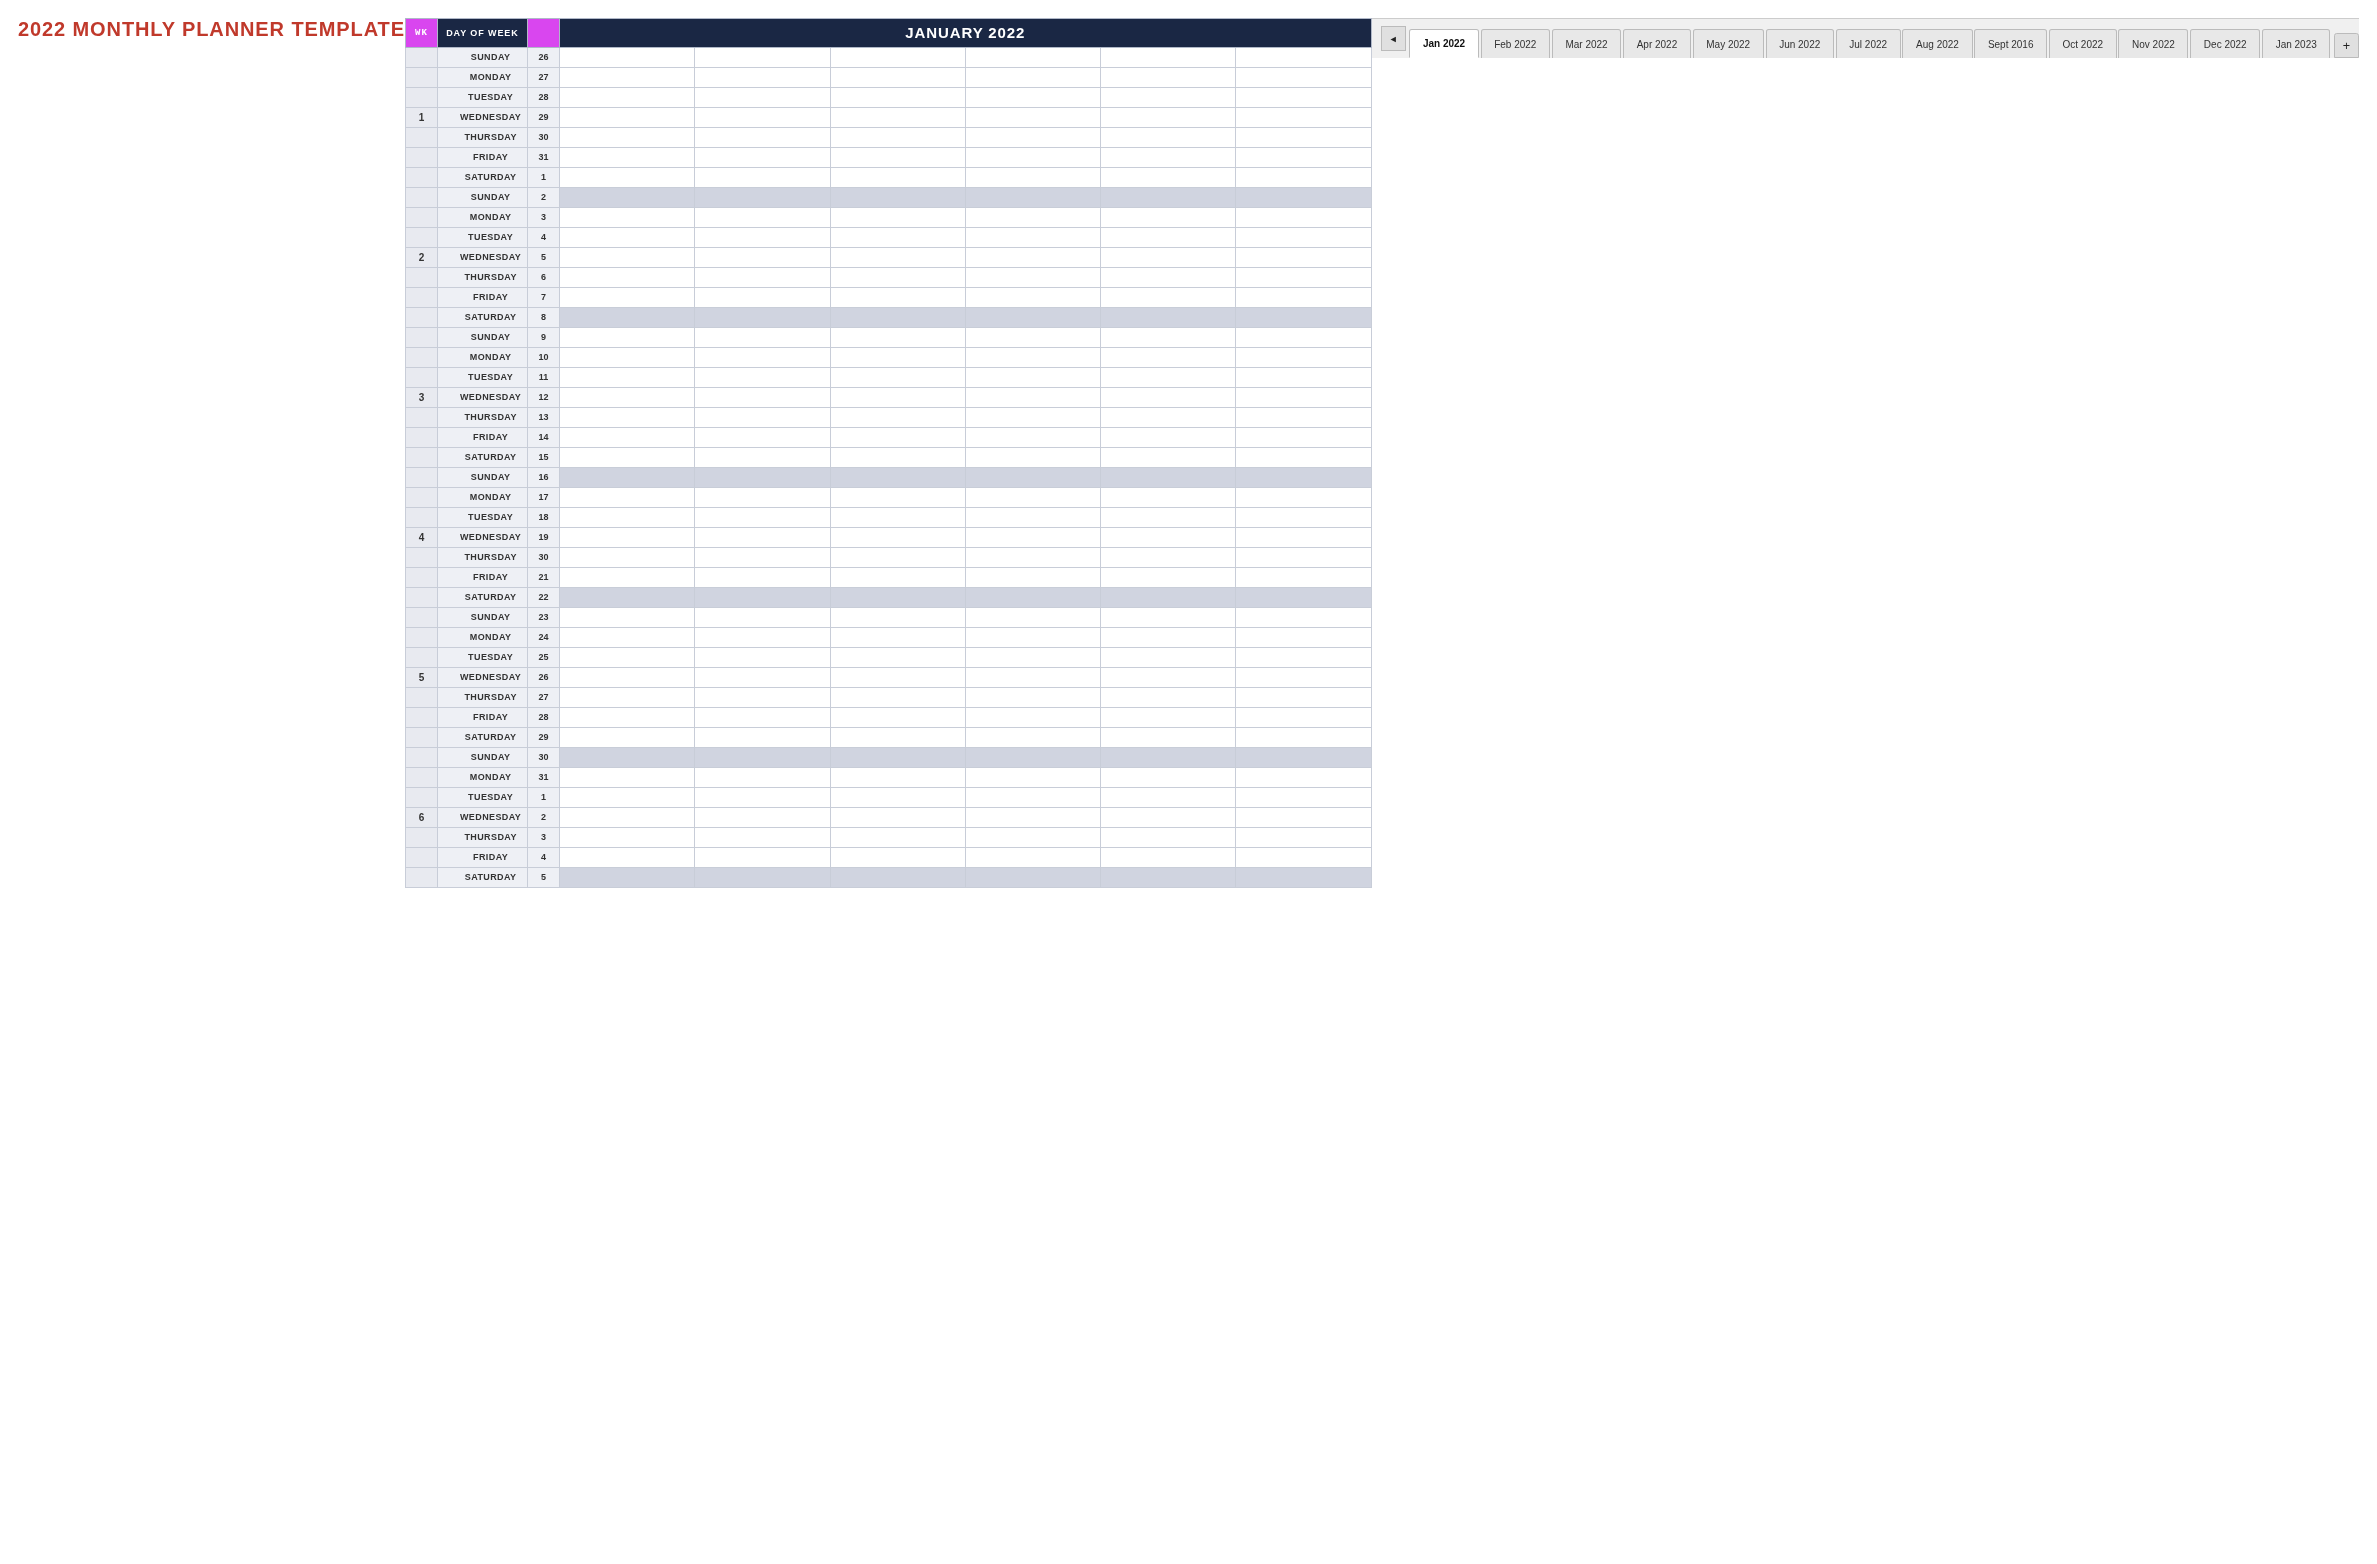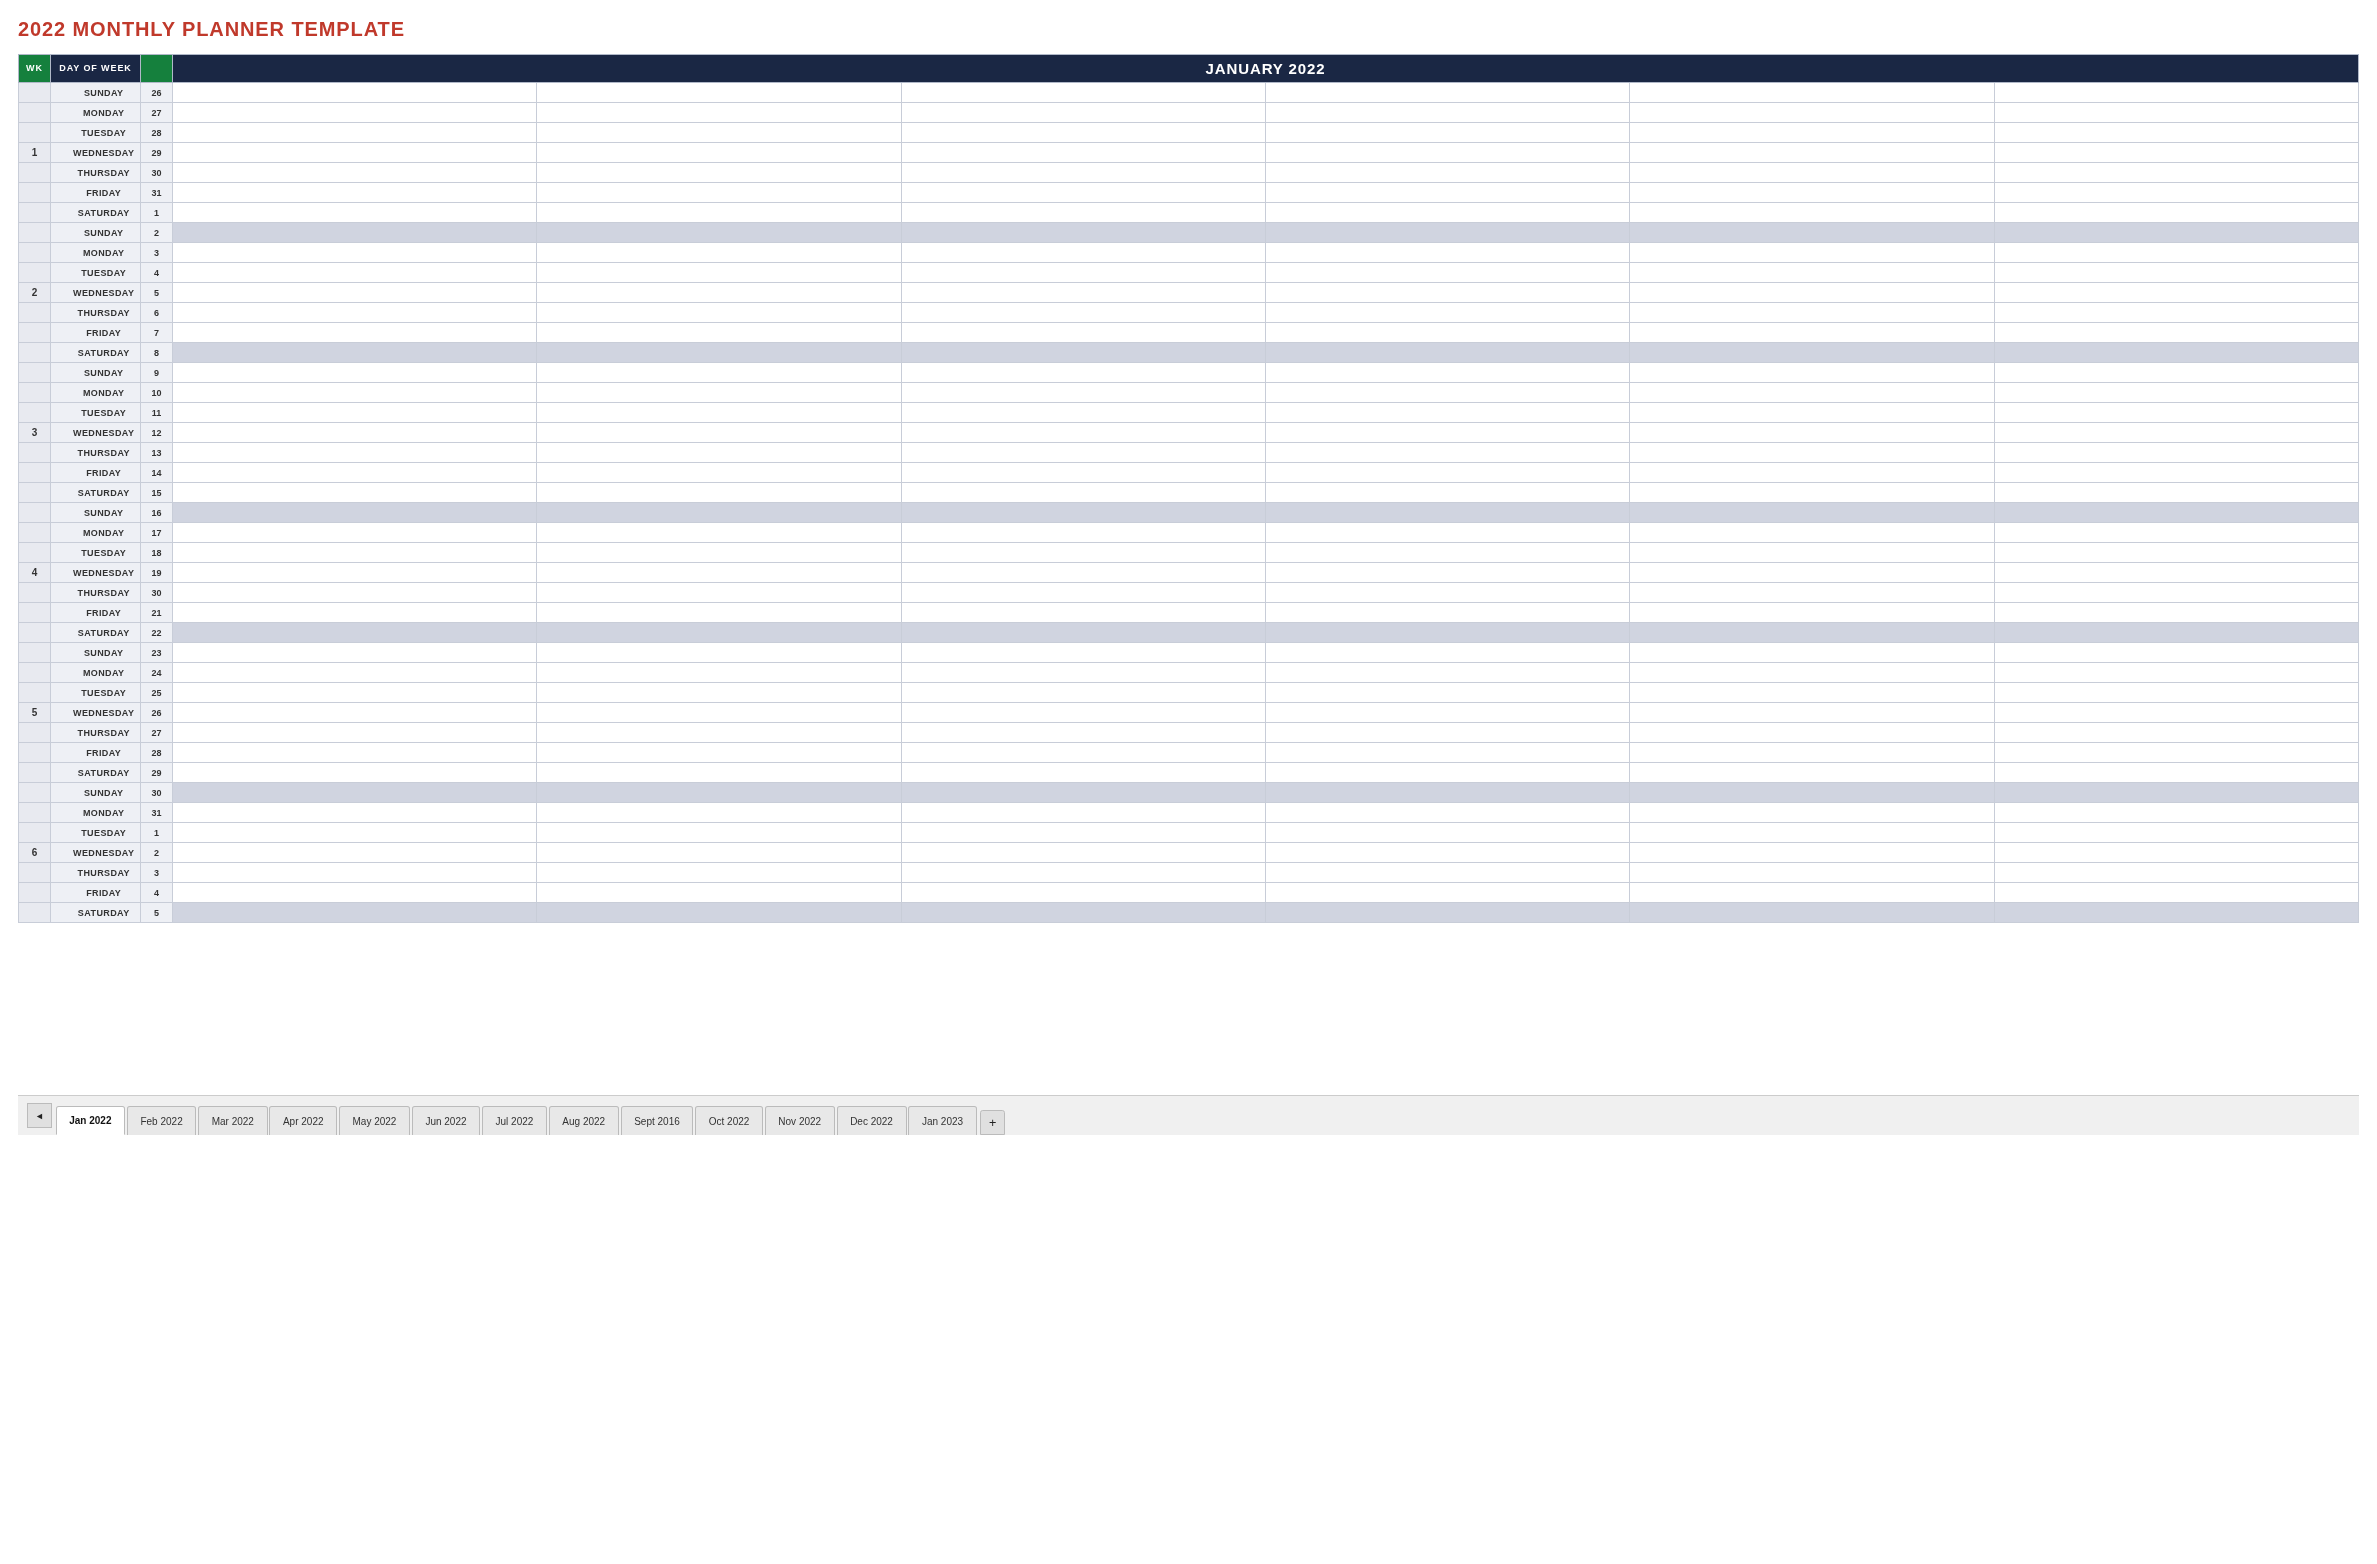--- a/index.html
+++ b/index.html
@@ -6,24 +6,24 @@
     body {
       font-family: Arial, sans-serif;
       background: #fff;
       color: #222;
       font-size: 10px;
       overflow: hidden;
     }
 
     .page-wrapper {
       width: 2377px;
-      height: 1135px;
+      height: 1468px;
       background: #fff;
       display: flex;
-      flex-direction: column;
+      flex-direction: row;
       padding: 18px 18px 0 18px;
     }
 
     .page-title {
       font-size: 20px;
       font-weight: 700;
       color: #c0392b;
       letter-spacing: 0.9px;
       text-transform: uppercase;
       margin-bottom: 12.6px;
@@ -46,22 +46,23 @@
       font-weight: 700;
       font-size: 15px;
       letter-spacing: 0.9px;
       text-align: center;
       padding: 5.4px 3.6px;
       border: 0.9px solid #b0b8c8;
     }
 
     table.planner thead tr th.wk-col {
       width: 32px;
-      background: #15803d;
+      background: #d946ef;
       font-size: 9px;
+      font-family: Liberation Mono, monospace;
     }
 
     table.planner thead tr th.dow-col {
       width: 90px;
       background: #1a2744;
       font-size: 9px;
     }
 
     table.planner tbody tr td {
       border: 0.9px solid #c8cdd8;

